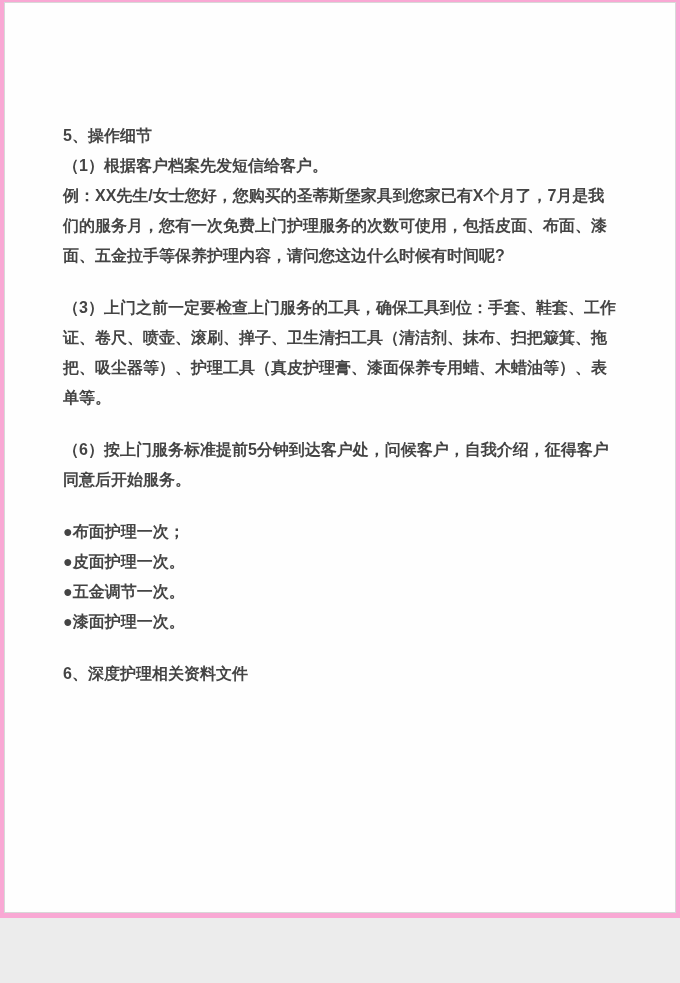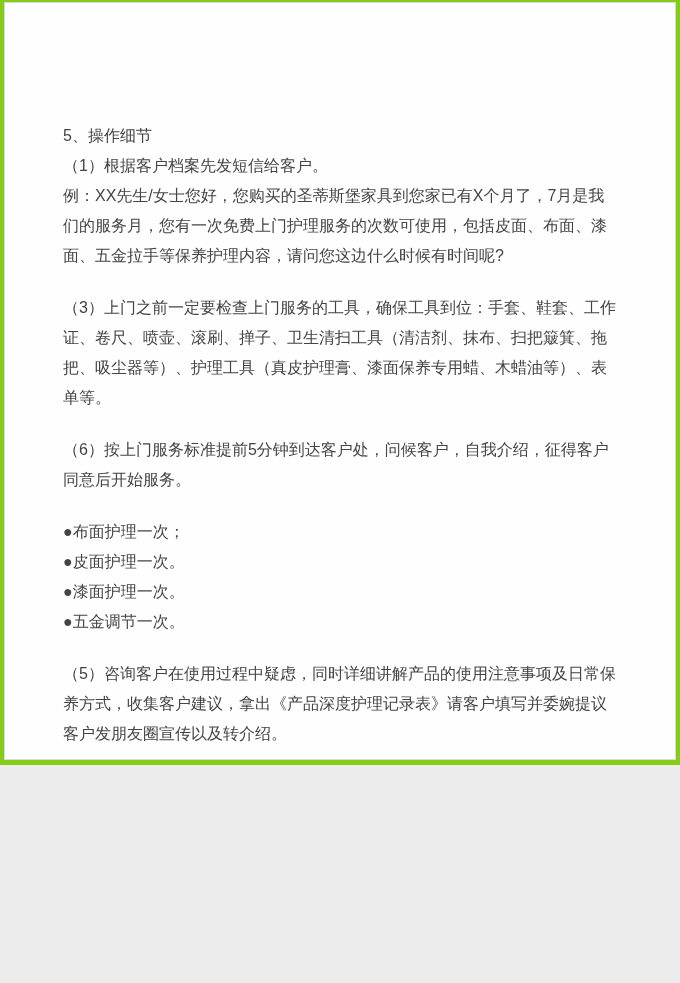--- a/index.html
+++ b/index.html
@@ -4,23 +4,24 @@
 <style>
   html, body {
     margin: 0;
     padding: 0;
     background: #ececec;
     font-family: "Liberation Sans", sans-serif;
   }
   .viewport {
     position: relative;
     width: 680px;
-    height: 765px;
-    background: #84cc16;
+    height: 918px;
+    background: #f9a8d4;
     overflow: hidden;
+    font-weight: bold;
   }
   .paper {
     position: absolute;
     left: 4px;
     top: 2px;
     right: 4px;
     bottom: 5px;
     background: #fefefe;
     border: 1px solid #d8d8d8;
     box-sizing: border-box;
@@ -65,27 +66,24 @@
         <p>（3）上门之前一定要检查上门服务的工具，确保工具到位：手套、鞋套、工作证、卷尺、喷壶、滚刷、掸子、卫生清扫工具（清洁剂、抹布、扫把簸箕、拖把、吸尘器等）、护理工具（真皮护理膏、漆面保养专用蜡、木蜡油等）、表单等。</p>
       </div>
 
       <div class="block">
         <p>（6）按上门服务标准提前5分钟到达客户处，问候客户，自我介绍，征得客户同意后开始服务。</p>
       </div>
 
       <div class="block">
         <p class="bullet-line"><span class="bullet">●</span><span>布面护理一次；</span></p>
         <p class="bullet-line"><span class="bullet">●</span><span>皮面护理一次。</span></p>
+        <p class="bullet-line"><span class="bullet">●</span><span>五金调节一次。</span></p>
         <p class="bullet-line"><span class="bullet">●</span><span>漆面护理一次。</span></p>
-        <p class="bullet-line"><span class="bullet">●</span><span>五金调节一次。</span></p>
       </div>
 
-      <div class="block">
-        <p>（5）咨询客户在使用过程中疑虑，同时详细讲解产品的使用注意事项及日常保养方式，收集客户建议，拿出《产品深度护理记录表》请客户填写并委婉提议客户发朋友圈宣传以及转介绍。</p>
-      </div>
 
 
       <div class="block">
         <p>6、深度护理相关资料文件</p>
       </div>
 
     </div>
   </div>
 </div>
 

